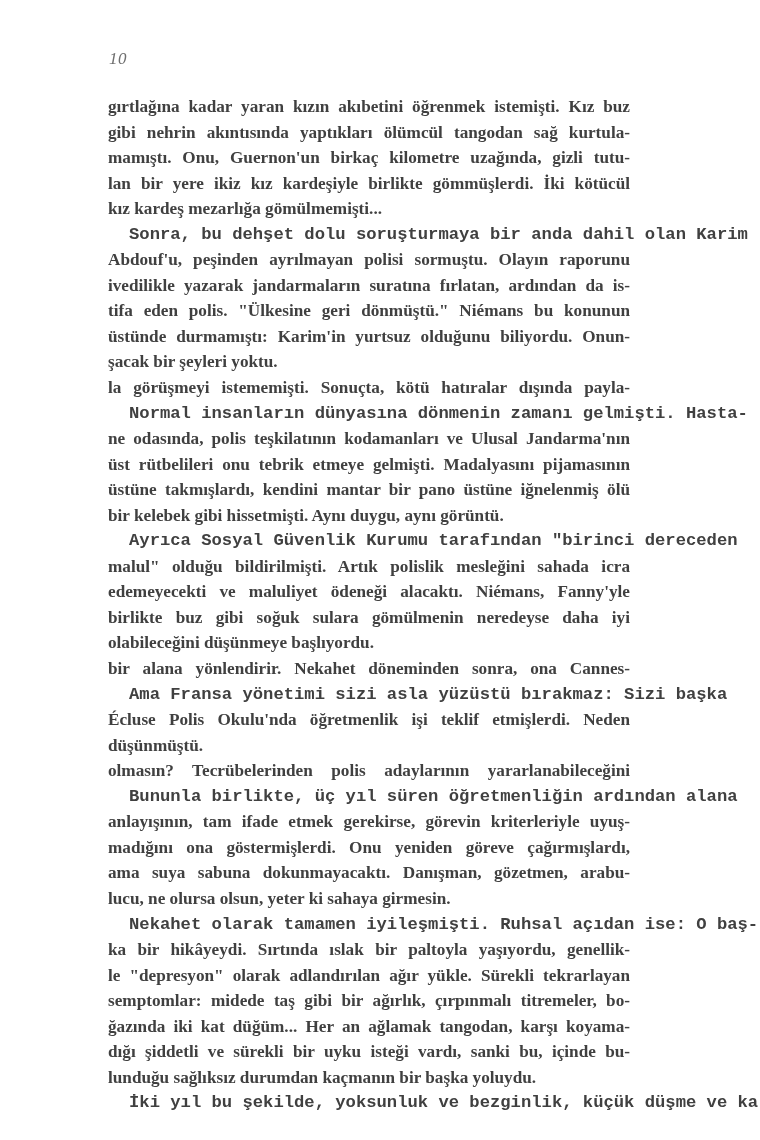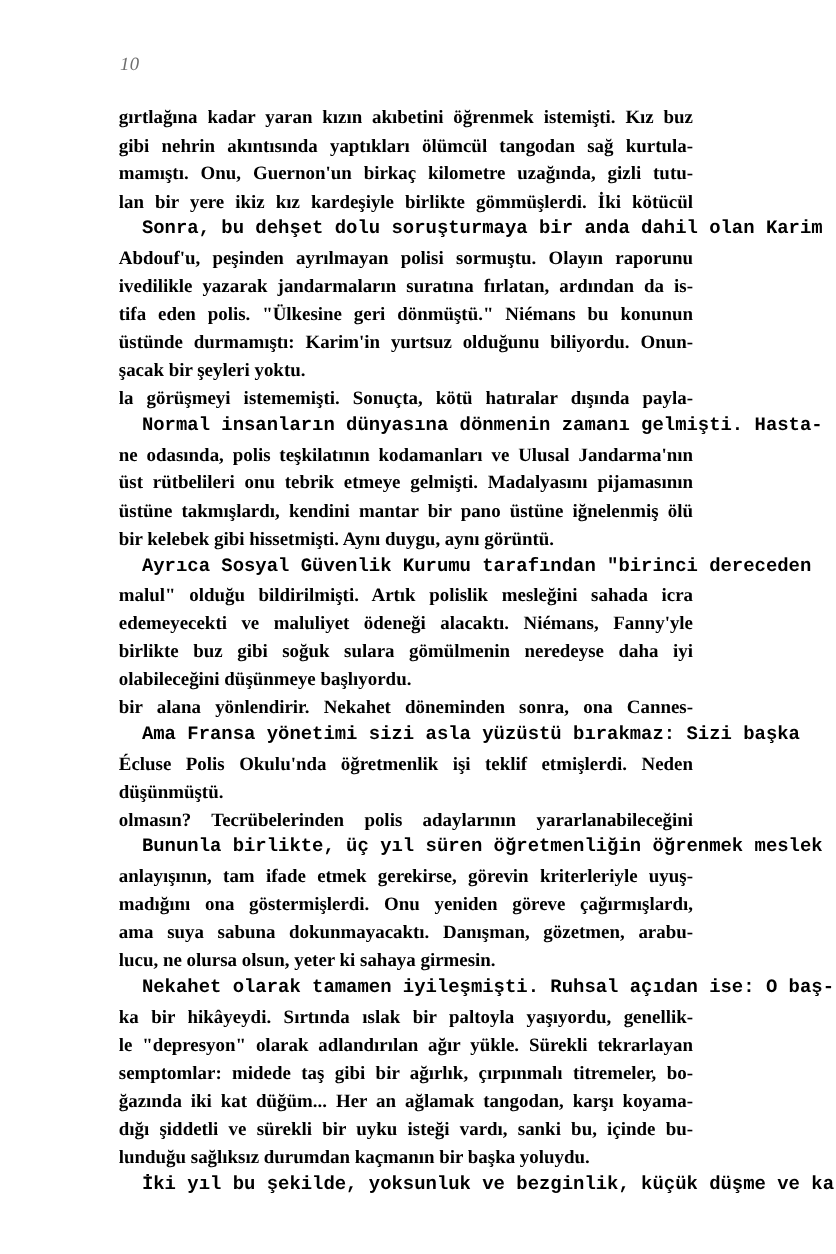--- a/index.html
+++ b/index.html
@@ -31,21 +31,21 @@
     letter-spacing: 0.5px;
   }
   .text-block {
     position: absolute;
     left: 108px;
     top: 94px;
     width: 522px;
     font-family: "Liberation Serif", "DejaVu Serif", serif;
     font-size: 17.2px;
     line-height: 25.55px;
-    color: #000000;
+    color: #404040;
     font-weight: bold;
     filter: blur(0.35px);
   }
   .line {
     display: block;
     white-space: nowrap;
     text-align: justify;
     text-align-last: justify;
     height: 25.55px;
     overflow: visible;
@@ -62,20 +62,21 @@
 <body>
 
 <div class="page">
   <div class="page-number">10</div>
   <div class="text-block" id="text-block">
       <div>
         <span class="line">gırtlağına kadar yaran kızın akıbetini öğrenmek istemişti. Kız buz</span>
         <span class="line">gibi nehrin akıntısında yaptıkları ölümcül tangodan sağ kurtula-</span>
         <span class="line">mamıştı. Onu, Guernon'un birkaç kilometre uzağında, gizli tutu-</span>
         <span class="line">lan bir yere ikiz kız kardeşiyle birlikte gömmüşlerdi. İki kötücül</span>
+        <span class="line last">kız kardeş mezarlığa gömülmemişti...</span>
       </div>
       <div>
         <span class="line indent">Sonra, bu dehşet dolu soruşturmaya bir anda dahil olan Karim</span>
         <span class="line">Abdouf'u, peşinden ayrılmayan polisi sormuştu. Olayın raporunu</span>
         <span class="line">ivedilikle yazarak jandarmaların suratına fırlatan, ardından da is-</span>
         <span class="line">tifa eden polis. "Ülkesine geri dönmüştü." Niémans bu konunun</span>
         <span class="line">üstünde durmamıştı: Karim'in yurtsuz olduğunu biliyordu. Onun-</span>
         <span class="line last">şacak bir şeyleri yoktu.</span>
         <span class="line">la görüşmeyi istememişti. Sonuçta, kötü hatıralar dışında payla-</span>
       </div>
@@ -94,21 +95,21 @@
         <span class="line last">olabileceğini düşünmeye başlıyordu.</span>
       </div>
       <div>
         <span class="line">bir alana yönlendirir. Nekahet döneminden sonra, ona Cannes-</span>
         <span class="line indent">Ama Fransa yönetimi sizi asla yüzüstü bırakmaz: Sizi başka</span>
         <span class="line">Écluse Polis Okulu'nda öğretmenlik işi teklif etmişlerdi. Neden</span>
         <span class="line last">düşünmüştü.</span>
         <span class="line">olmasın? Tecrübelerinden polis adaylarının yararlanabileceğini</span>
       </div>
       <div>
-        <span class="line indent">Bununla birlikte, üç yıl süren öğretmenliğin öğrenmek meslek</span>
+        <span class="line indent">Bununla birlikte, üç yıl süren öğretmenliğin ardından alana</span>
         <span class="line">anlayışının, tam ifade etmek gerekirse, görevin kriterleriyle uyuş-</span>
         <span class="line">madığını ona göstermişlerdi. Onu yeniden göreve çağırmışlardı,</span>
         <span class="line">ama suya sabuna dokunmayacaktı. Danışman, gözetmen, arabu-</span>
         <span class="line last">lucu, ne olursa olsun, yeter ki sahaya girmesin.</span>
       </div>
       <div>
         <span class="line indent">Nekahet olarak tamamen iyileşmişti. Ruhsal açıdan ise: O baş-</span>
         <span class="line">ka bir hikâyeydi. Sırtında ıslak bir paltoyla yaşıyordu, genellik-</span>
         <span class="line">le "depresyon" olarak adlandırılan ağır yükle. Sürekli tekrarlayan</span>
         <span class="line">semptomlar: midede taş gibi bir ağırlık, çırpınmalı titremeler, bo-</span>

